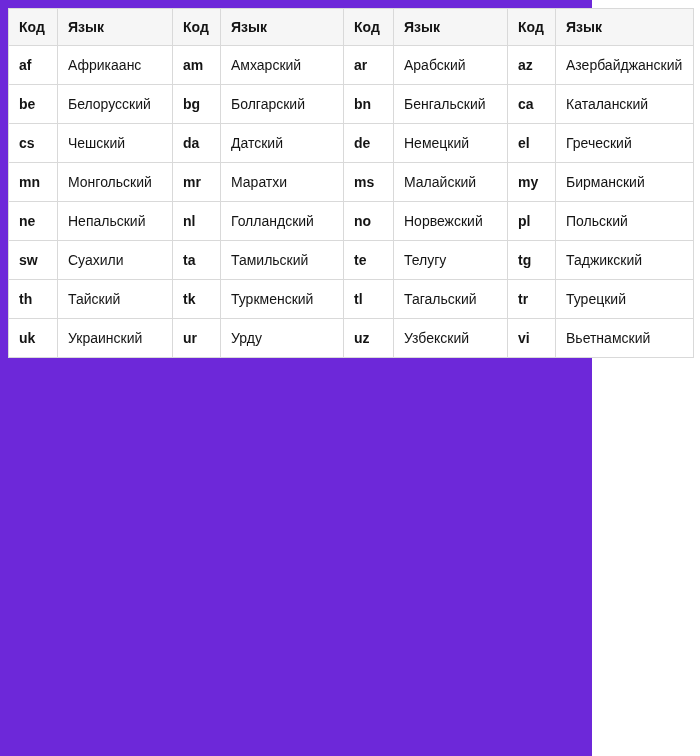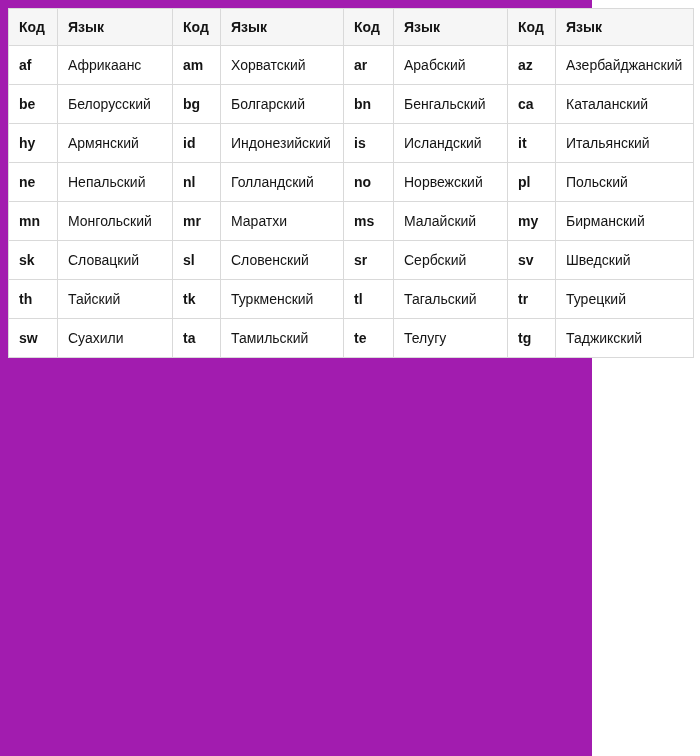--- a/index.html
+++ b/index.html
@@ -6,21 +6,21 @@
     margin: 0;
     padding: 0;
     background: #ffffff;
     font-family: "Liberation Sans", "DejaVu Sans", sans-serif;
   }
   .page {
     width: 592px;
     height: 756px;
     box-sizing: border-box;
     padding: 8px 7px 9px 8px;
-    background: #a21caf;
+    background: #6d28d9;
   }
   table.lang-table {
     border-collapse: collapse;
     table-layout: fixed;
     width: 685px;
   }
   col.c1 { width: 49px; }
   col.c2 { width: 115px; }
   col.c3 { width: 48px; }
   col.c4 { width: 123px; }
@@ -77,91 +77,91 @@
           <th>Язык</th>
           <th>Код</th>
           <th>Язык</th>
         </tr>
     </thead>
     <tbody>
         <tr>
           <td class="code">af</td>
           <td class="lang">Африкаанс</td>
           <td class="code">am</td>
-          <td class="lang">Хорватский</td>
+          <td class="lang">Амхарский</td>
           <td class="code">ar</td>
           <td class="lang">Арабский</td>
           <td class="code">az</td>
           <td class="lang">Азербайджанский</td>
         </tr>
         <tr>
           <td class="code">be</td>
           <td class="lang">Белорусский</td>
           <td class="code">bg</td>
           <td class="lang">Болгарский</td>
           <td class="code">bn</td>
           <td class="lang">Бенгальский</td>
           <td class="code">ca</td>
           <td class="lang">Каталанский</td>
         </tr>
         <tr>
-          <td class="code">hy</td>
-          <td class="lang">Армянский</td>
-          <td class="code">id</td>
-          <td class="lang">Индонезийский</td>
-          <td class="code">is</td>
-          <td class="lang">Исландский</td>
-          <td class="code">it</td>
-          <td class="lang">Итальянский</td>
+          <td class="code">cs</td>
+          <td class="lang">Чешский</td>
+          <td class="code">da</td>
+          <td class="lang">Датский</td>
+          <td class="code">de</td>
+          <td class="lang">Немецкий</td>
+          <td class="code">el</td>
+          <td class="lang">Греческий</td>
+        </tr>
+        <tr>
+          <td class="code">mn</td>
+          <td class="lang">Монгольский</td>
+          <td class="code">mr</td>
+          <td class="lang">Маратхи</td>
+          <td class="code">ms</td>
+          <td class="lang">Малайский</td>
+          <td class="code">my</td>
+          <td class="lang">Бирманский</td>
         </tr>
         <tr>
           <td class="code">ne</td>
           <td class="lang">Непальский</td>
           <td class="code">nl</td>
           <td class="lang">Голландский</td>
           <td class="code">no</td>
           <td class="lang">Норвежский</td>
           <td class="code">pl</td>
           <td class="lang">Польский</td>
         </tr>
         <tr>
-          <td class="code">mn</td>
-          <td class="lang">Монгольский</td>
-          <td class="code">mr</td>
-          <td class="lang">Маратхи</td>
-          <td class="code">ms</td>
-          <td class="lang">Малайский</td>
-          <td class="code">my</td>
-          <td class="lang">Бирманский</td>
-        </tr>
-        <tr>
-          <td class="code">sk</td>
-          <td class="lang">Словацкий</td>
-          <td class="code">sl</td>
-          <td class="lang">Словенский</td>
-          <td class="code">sr</td>
-          <td class="lang">Сербский</td>
-          <td class="code">sv</td>
-          <td class="lang">Шведский</td>
+          <td class="code">sw</td>
+          <td class="lang">Суахили</td>
+          <td class="code">ta</td>
+          <td class="lang">Тамильский</td>
+          <td class="code">te</td>
+          <td class="lang">Телугу</td>
+          <td class="code">tg</td>
+          <td class="lang">Таджикский</td>
         </tr>
         <tr>
           <td class="code">th</td>
           <td class="lang">Тайский</td>
           <td class="code">tk</td>
           <td class="lang">Туркменский</td>
           <td class="code">tl</td>
           <td class="lang">Тагальский</td>
           <td class="code">tr</td>
           <td class="lang">Турецкий</td>
         </tr>
         <tr>
-          <td class="code">sw</td>
-          <td class="lang">Суахили</td>
-          <td class="code">ta</td>
-          <td class="lang">Тамильский</td>
-          <td class="code">te</td>
-          <td class="lang">Телугу</td>
-          <td class="code">tg</td>
-          <td class="lang">Таджикский</td>
+          <td class="code">uk</td>
+          <td class="lang">Украинский</td>
+          <td class="code">ur</td>
+          <td class="lang">Урду</td>
+          <td class="code">uz</td>
+          <td class="lang">Узбекский</td>
+          <td class="code">vi</td>
+          <td class="lang">Вьетнамский</td>
         </tr>
       </tbody>
   </table>
 </div>
 
 </body></html>

